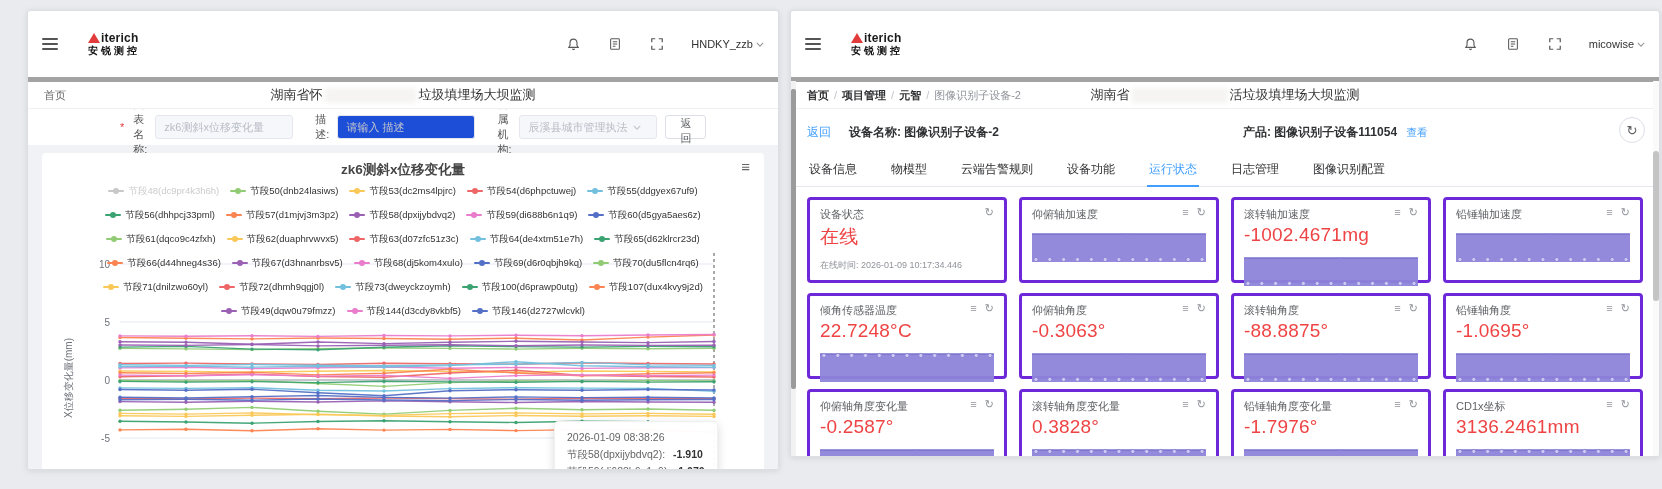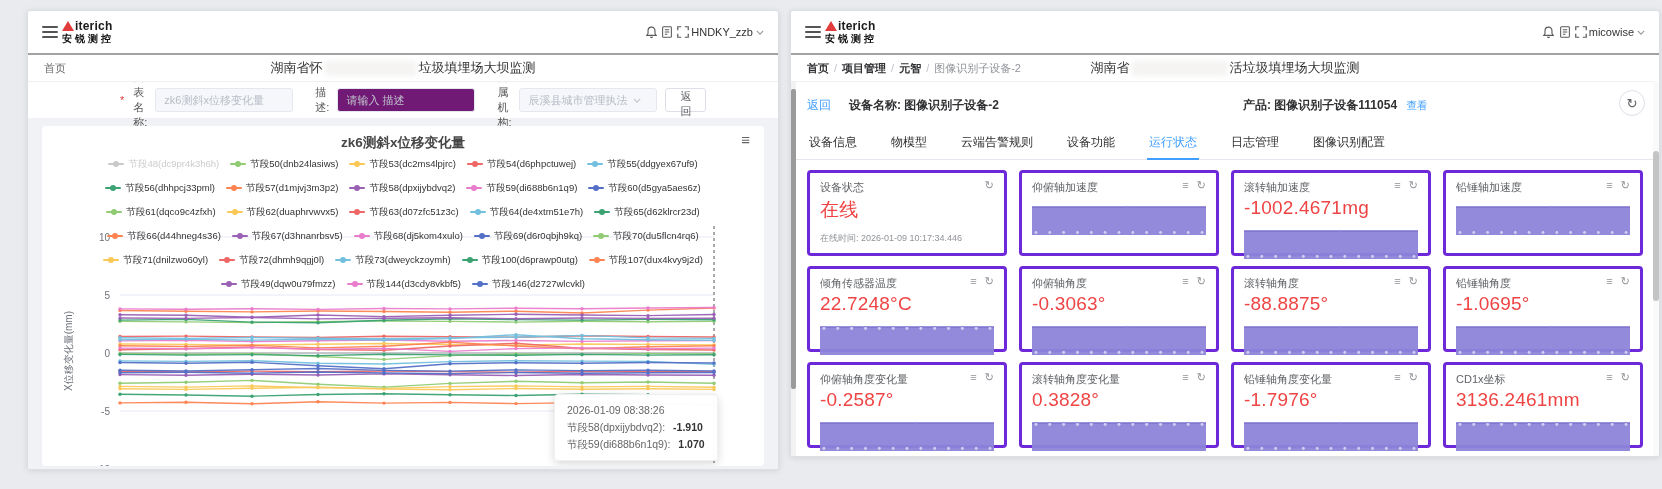--- a/index.html
+++ b/index.html
@@ -8,21 +8,21 @@
     background:#e9ebee;
     font-family:"Liberation Sans","DejaVu Sans",sans-serif;
     -webkit-font-smoothing:antialiased;
   }
   .window{position:absolute;background:#fff;border:1px solid #dcdfe3;border-radius:3px;
     box-shadow:0 1px 6px rgba(0,0,0,.10);overflow:hidden;}
   #win-left{left:27px;top:10px;width:750px;height:458px;}
   #win-right{left:790px;top:10px;width:868px;height:445px;}
 
   
-  .hdr{height:42px;display:flex;align-items:center;padding:0 14px;border-bottom:2px solid #a3a3a3;gap:0;}
+  .hdr{height:42px;display:flex;align-items:center;padding:12px 14px;border-bottom:5px solid #a3a3a3;gap:26px;}
   .hamb{width:16px;height:12px;display:flex;flex-direction:column;justify-content:space-between;cursor:pointer;}
   .hamb i{display:block;height:2px;background:#555;border-radius:1px;}
   .logo{display:flex;flex-direction:column;line-height:1;margin-left:4px;}
   .logo-top{display:flex;align-items:center;gap:1px;}
   .logo-tri{width:0;height:0;border-left:6px solid transparent;border-right:6px solid transparent;border-bottom:10px solid #e23b3b;}
   .logo-txt{font-size:12px;font-weight:bold;color:#1a1a1a;letter-spacing:.2px;}
   .logo-sub{font-size:10px;font-weight:bold;color:#111;letter-spacing:3px;margin-top:2px;}
   .hdr-sp{flex:1;}
   .hicon{width:16px;height:16px;color:#595959;display:flex;align-items:center;justify-content:center;cursor:pointer;}
   .hicon svg{display:block;}
@@ -36,21 +36,21 @@
   .crumb-last{color:#909399;}
   .page-title{position:absolute;left:0;right:0;text-align:center;font-size:13px;color:#333;pointer-events:none;}
   .redact{display:inline-block;height:15px;vertical-align:middle;border-radius:2px;
     background:#f5f4f3;filter:blur(2.5px);margin:0 2px;}
 
   
   .form-row{height:36px;display:flex;align-items:center;padding:0 18px 0 92px;gap:8px;background:#fff;font-size:11px;color:#555;}
   .req{color:#e23b3b;margin-right:1px;}
   .f-input{height:22px;min-width:120px;display:flex;align-items:center;padding:0 8px;
     border:1px solid #e4e7ed;border-radius:3px;background:#f5f7fa;color:#b8bcc4;font-size:11px;white-space:nowrap;}
-  .f-input.edit{background:#701a75;border-color:#e4e7ed;color:#c0c4cc;}
+  .f-input.edit{background:#1d4ed8;border-color:#e4e7ed;color:#c0c4cc;}
   .f-sel{gap:6px;}
   .f-sel .chev{color:#c0c4cc;}
   .fl{margin-left:14px;}
   .btn-back{margin-left:auto;margin-right:60px;height:24px;padding:0 14px;font-size:11px;color:#606266;
     background:#fff;border:1px solid #dcdfe6;border-radius:3px;cursor:pointer;}
 
   
   .content-gray{background:#f0f2f5;height:354px;padding:8px 14px 0;}
   .chart-card{position:relative;background:#fff;border-radius:4px;height:340px;overflow:hidden;}
   .chart-menu{position:absolute;right:14px;top:6px;color:#666;font-size:15px;cursor:pointer;line-height:1;}

